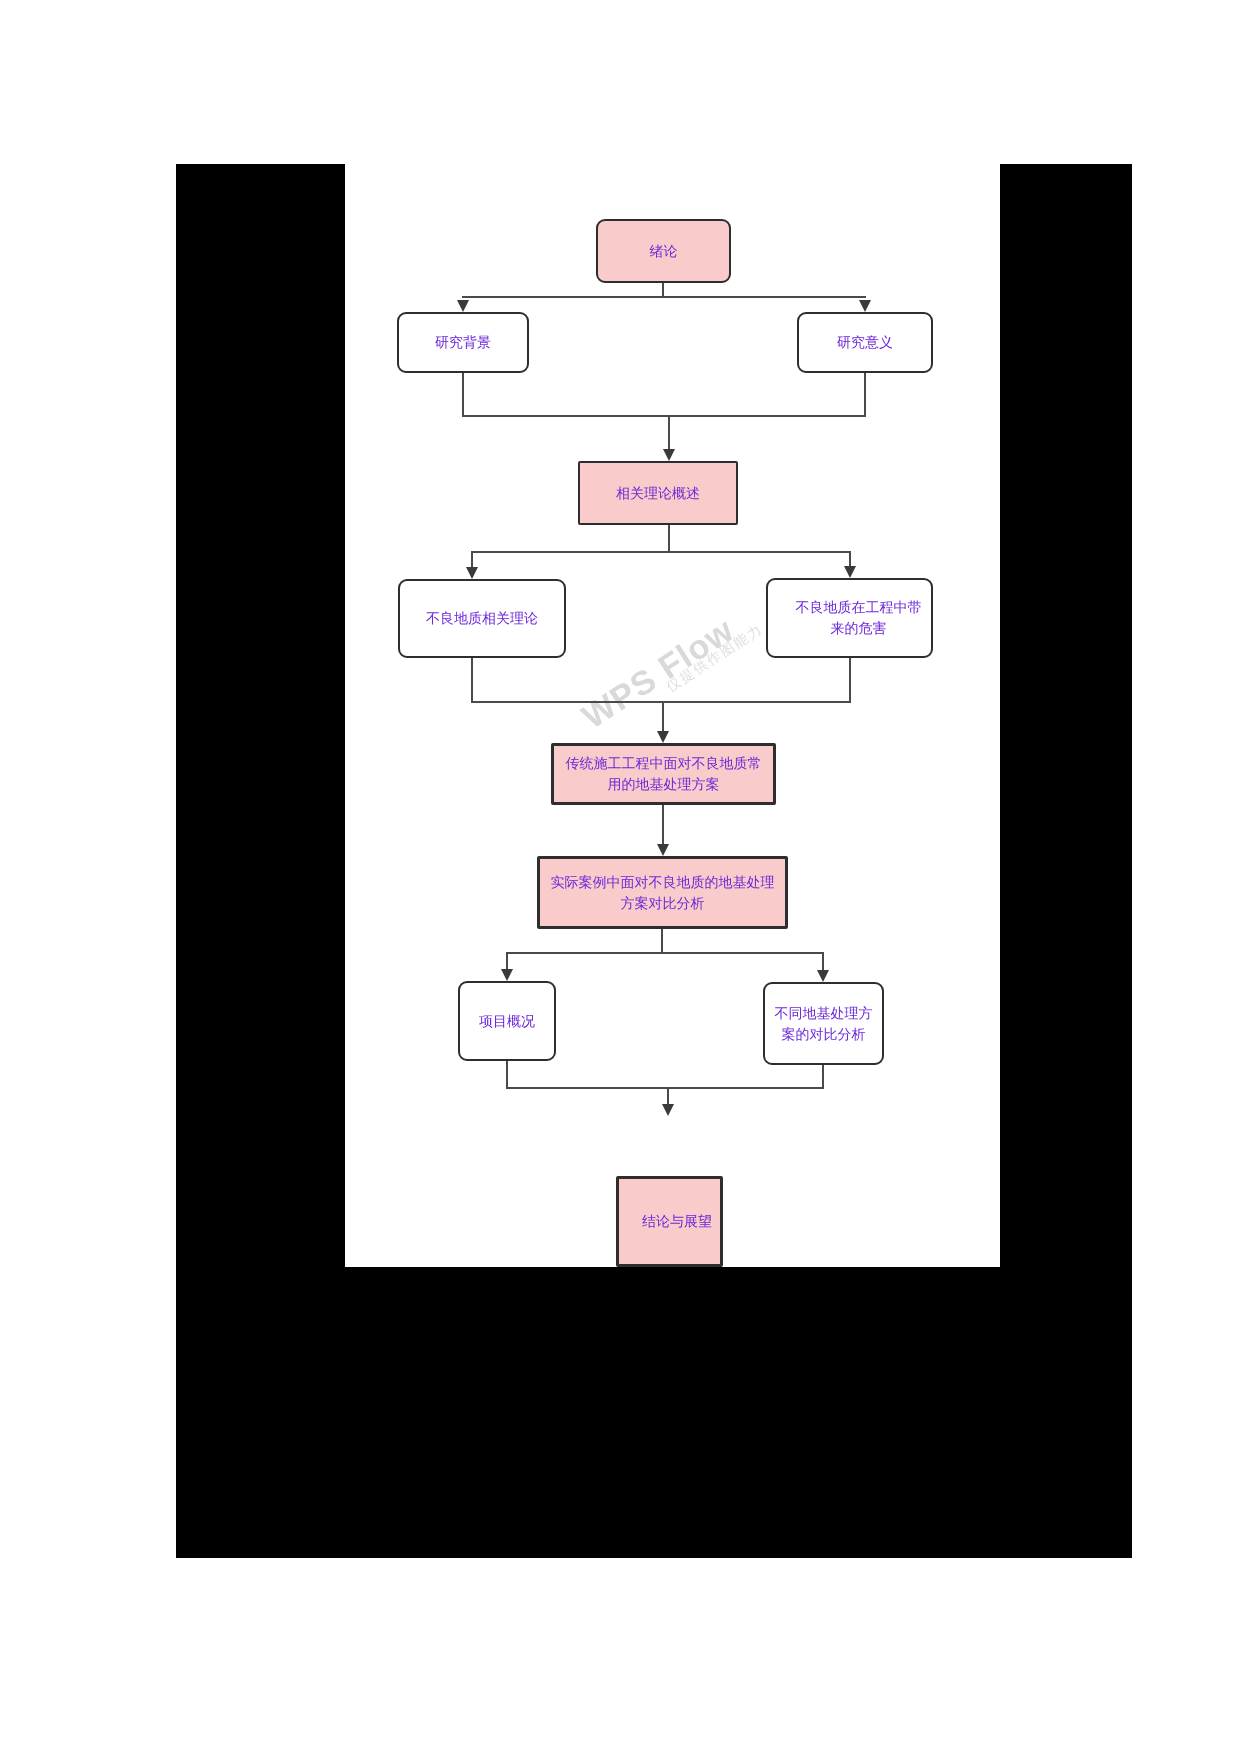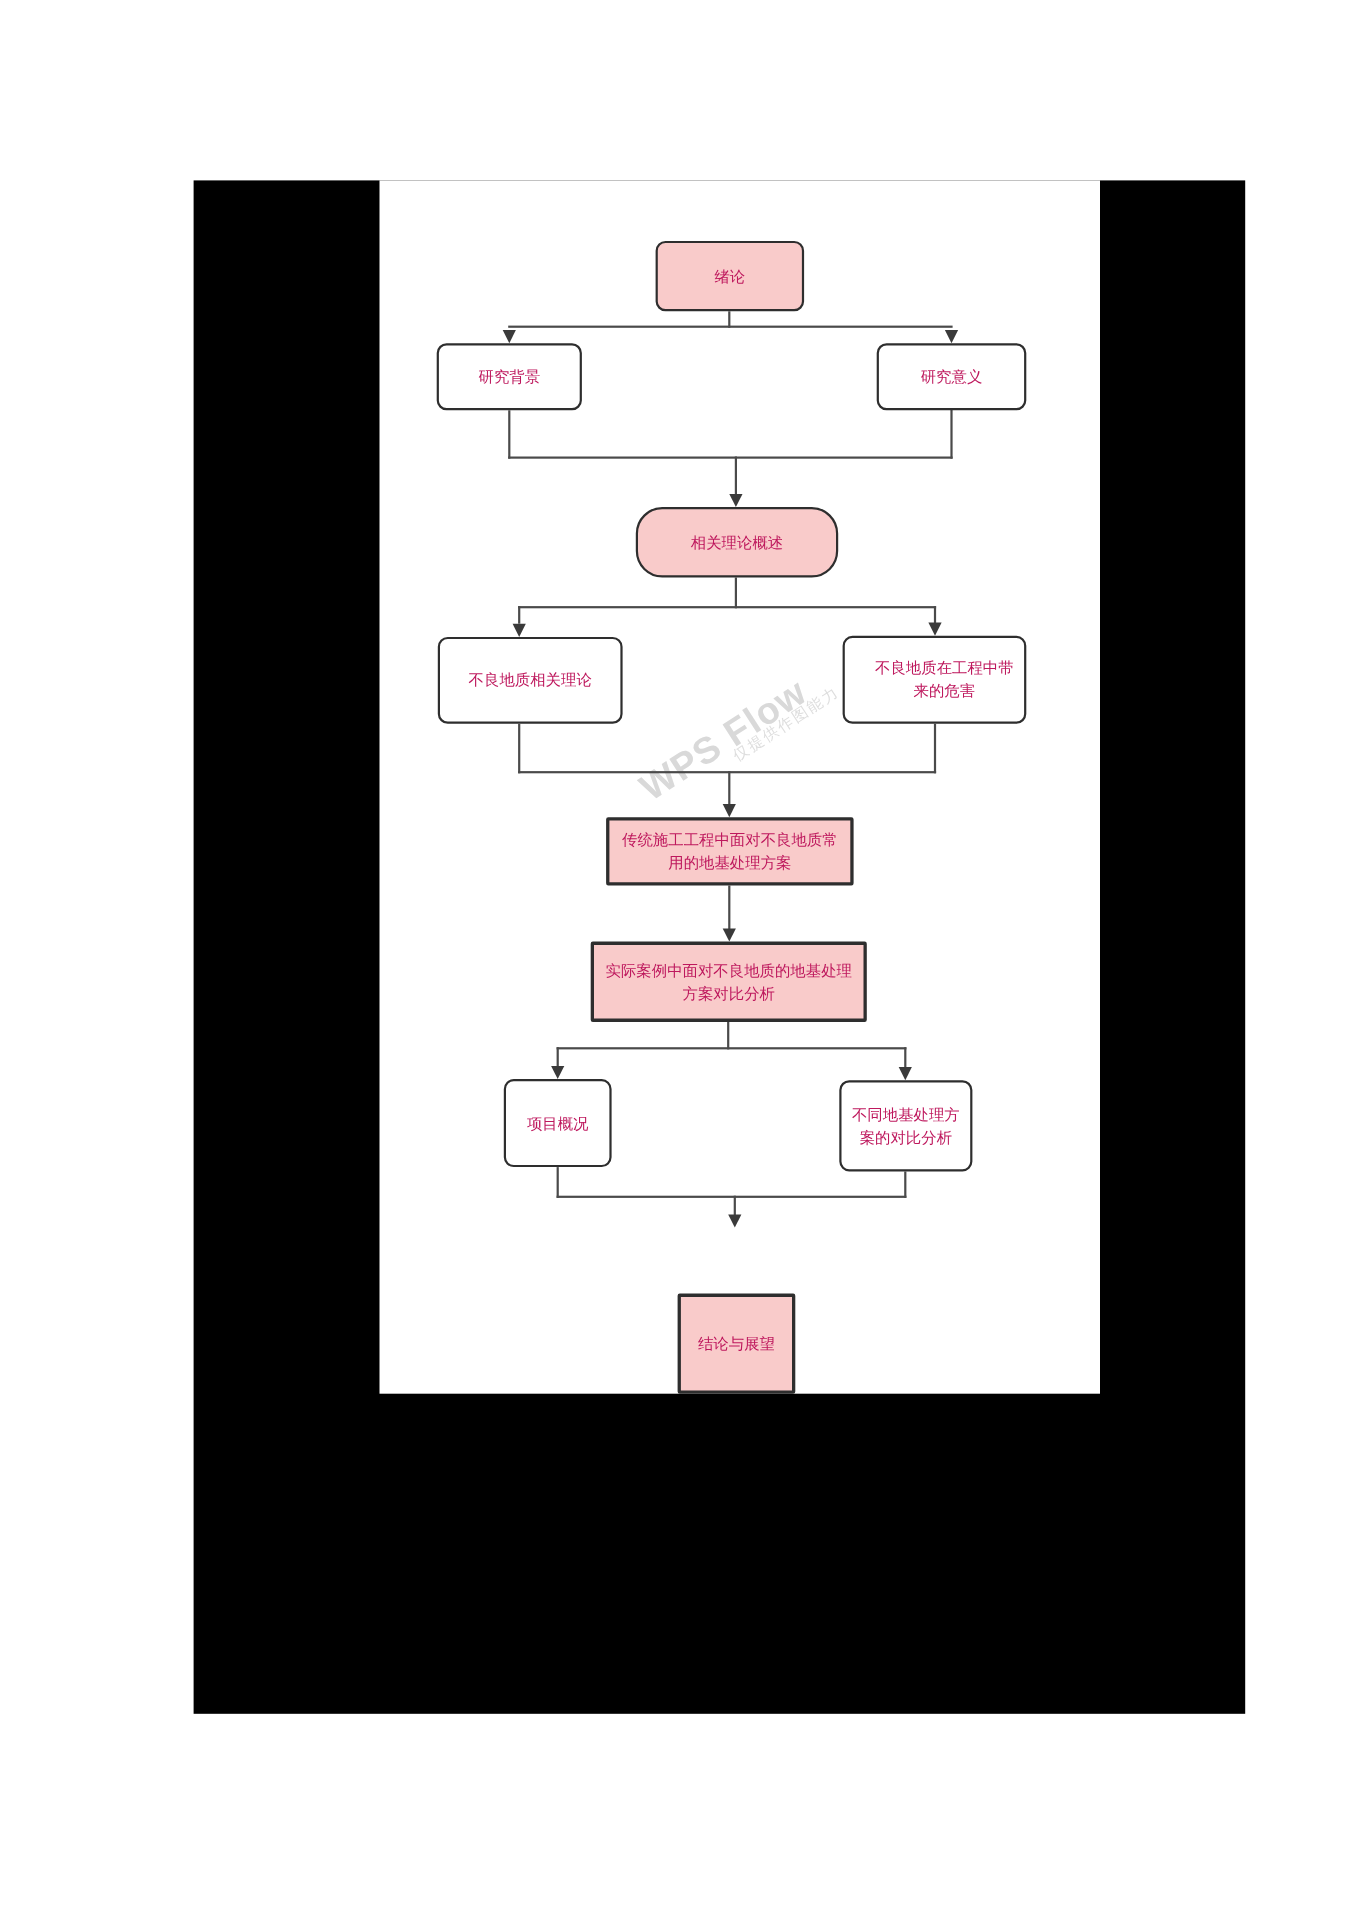--- a/index.html
+++ b/index.html
@@ -17,29 +17,29 @@
   .paper{
     position:absolute;left:345px;top:164px;width:655px;height:1103px;
     background:#ffffff;
   }
   .diagram-layer{position:absolute;left:0;top:0;width:1240px;height:1754px;}
   .node{
     position:absolute;
     box-sizing:border-box;
     display:flex;align-items:center;justify-content:center;
     text-align:center;
-    font-size:14px;line-height:1.5;color:#be185d;
+    font-size:14px;line-height:1.5;color:#6d28d9;
     padding:4px 8px;
     background:#ffffff;
     border:2px solid #2e2e2e;
     z-index:3;
   }
   .node.rounded{border-radius:9px;}
   .node.pink{background:#f9cbca;}
-  .node.thick{border-width:3px;border-radius:2px;}
+  .node.thick{border-width:3px;border-radius:2px;justify-content:flex-end;}
   .node.sharp{border-radius:2px;}
   .h-line{position:absolute;height:2px;background:#4a4a4a;z-index:1;}
   .v-line{position:absolute;width:2px;background:#4a4a4a;z-index:1;}
   .arrow-down{
     position:absolute;width:0;height:0;z-index:2;
     border-left:6px solid transparent;
     border-right:6px solid transparent;
     border-top:12px solid #3a3a3a;
   }
   .watermark{
@@ -72,21 +72,21 @@
   </div>
 
   <div class="node rounded" style="left:397px;top:312px;width:132px;height:61px;">
     <span>研究背景</span>
   </div>
 
   <div class="node rounded" style="left:797px;top:312px;width:136px;height:61px;">
     <span>研究意义</span>
   </div>
 
-  <div class="node pink sharp" style="left:578px;top:461px;width:184px;height:64px;border-radius:24px;">
+  <div class="node pink sharp" style="left:578px;top:461px;width:160px;height:64px;">
     <span>相关理论概述</span>
   </div>
 
   <div class="node rounded" style="left:398px;top:579px;width:168px;height:79px;">
     <span>不良地质相关理论</span>
   </div>
 
   <div class="node rounded" style="left:766px;top:578px;width:167px;height:80px;padding-left:26px;">
     <span>不良地质在工程中带来的危害</span>
   </div>

